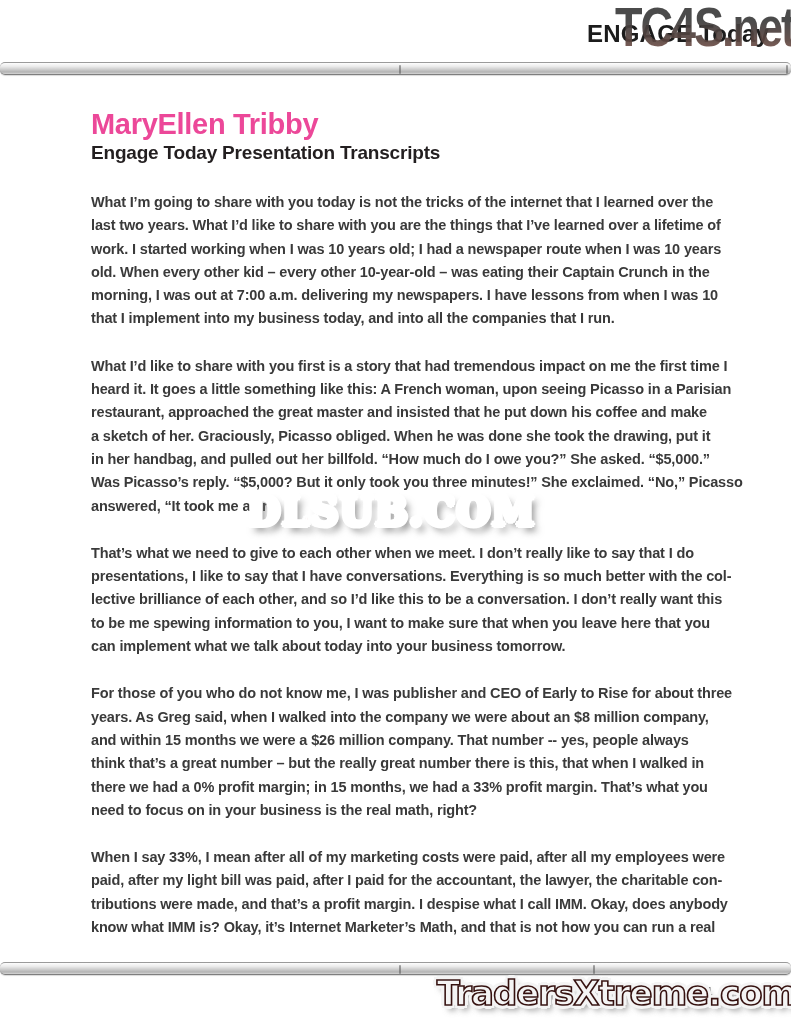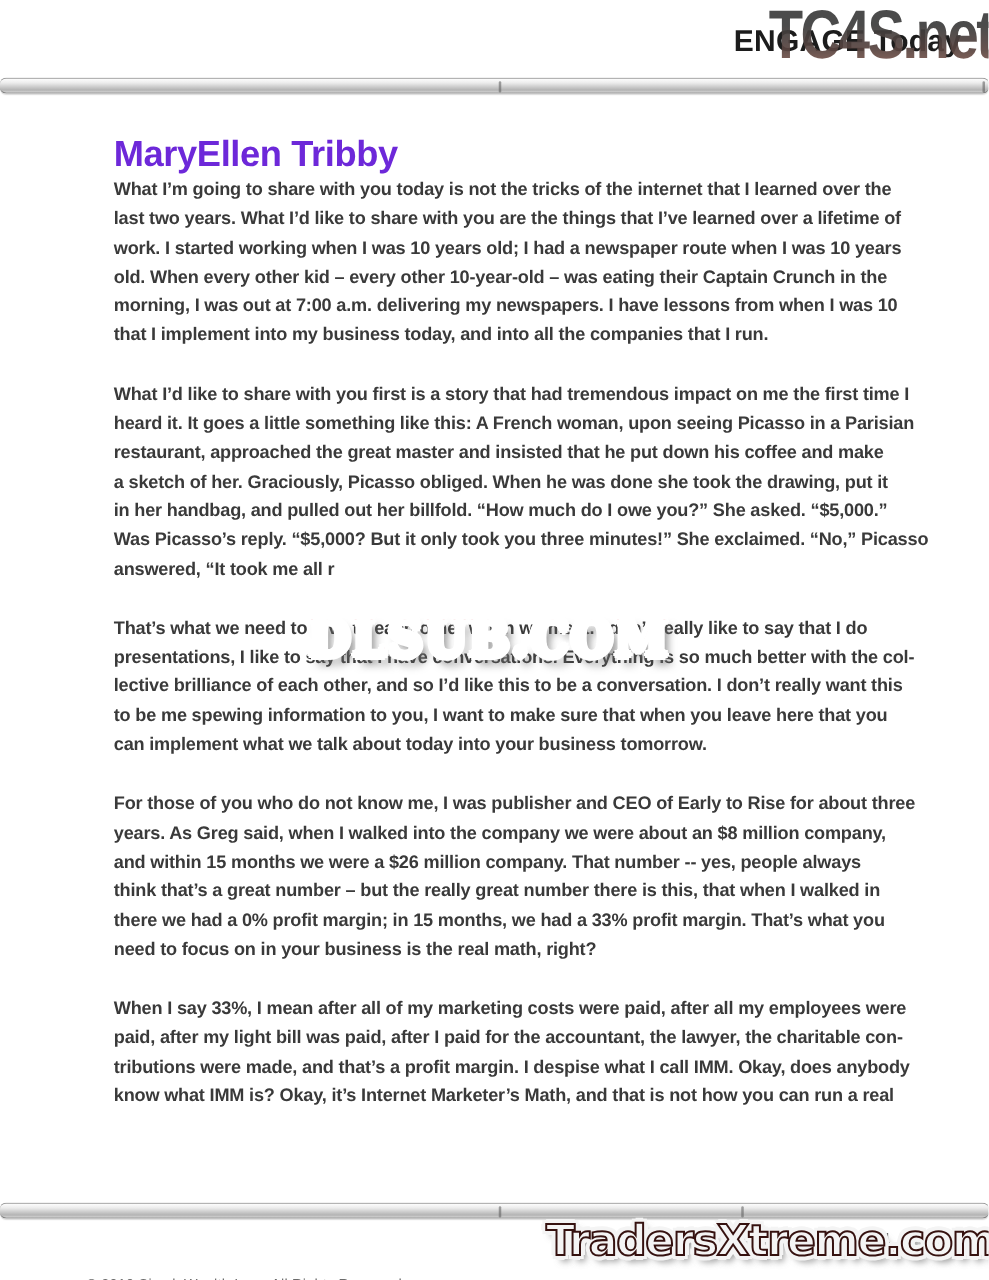--- a/index.html
+++ b/index.html
@@ -70,21 +70,21 @@
   .content {
     position: absolute;
     top: 108px;
     left: 91px;
     width: 620px;
     color: #333333;
   }
   .doc-title {
     font-size: 29px;
     font-weight: bold;
-    color: #6d28d9;
+    color: #ec4899;
     line-height: 33px;
     letter-spacing: -0.3px;
   }
   .doc-subtitle {
     font-size: 19px;
     font-weight: bold;
     color: #231f20;
     line-height: 24px;
     letter-spacing: -0.2px;
     margin-bottom: 26px;
@@ -171,20 +171,21 @@
     <div class="wm-tc4s">TC4S.net</div>
   </div>
 
   <div class="bar bar-top">
     <span class="notch" style="left:399px;"></span>
     <span class="notch" style="left:786px;"></span>
   </div>
 
   <div class="content">
     <div class="doc-title">MaryEllen Tribby</div>
+    <div class="doc-subtitle">Engage Today Presentation Transcripts</div>
 
     <div class="para">What I’m going to share with you today is not the tricks of the internet that I learned over the
 last two years. What I’d like to share with you are the things that I’ve learned over a lifetime of
 work. I started working when I was 10 years old; I had a newspaper route when I was 10 years
 old. When every other kid – every other 10-year-old – was eating their Captain Crunch in the
 morning, I was out at 7:00 a.m. delivering my newspapers. I have lessons from when I was 10
 that I implement into my business today, and into all the companies that I run.</div>
     <div class="para">What I’d like to share with you first is a story that had tremendous impact on me the first time I
 heard it. It goes a little something like this: A French woman, upon seeing Picasso in a Parisian
 restaurant, approached the great master and insisted that he put down his coffee and make

